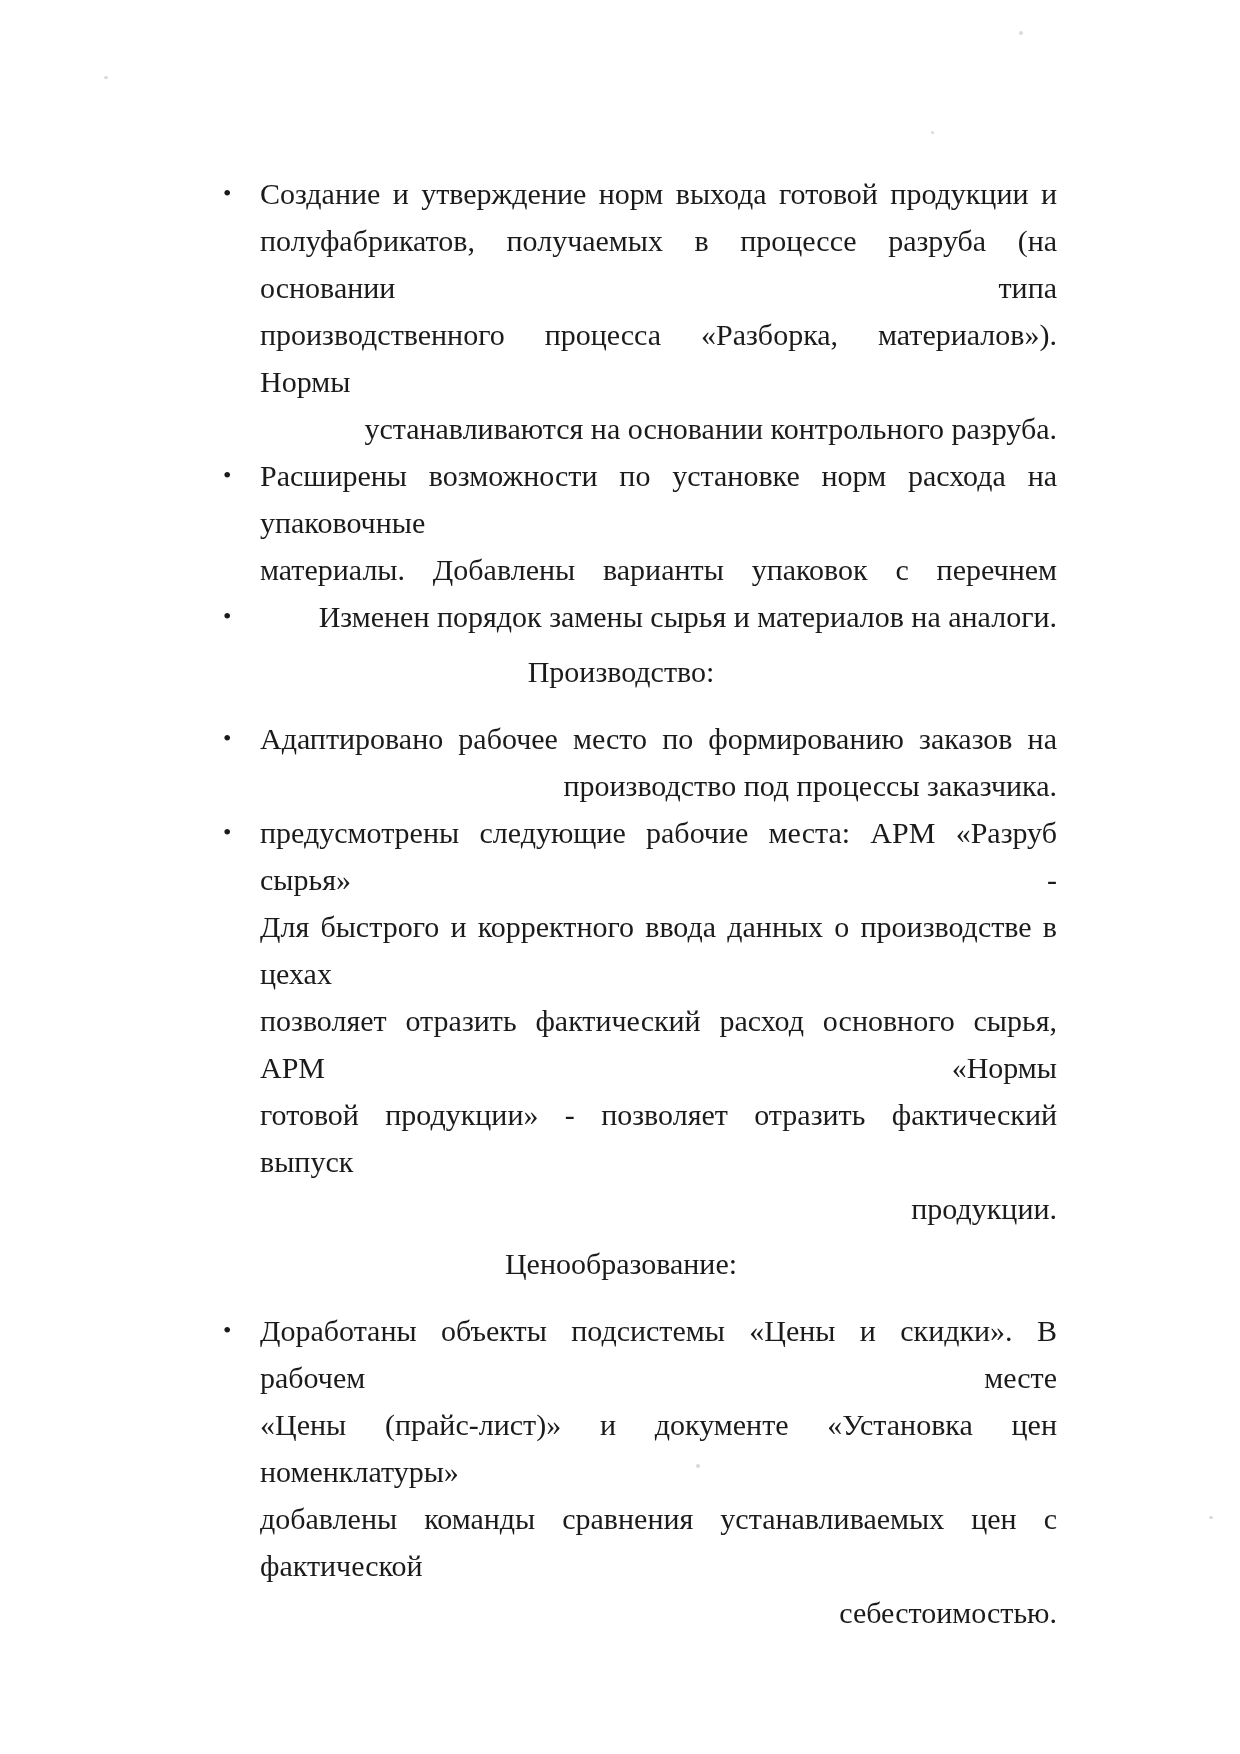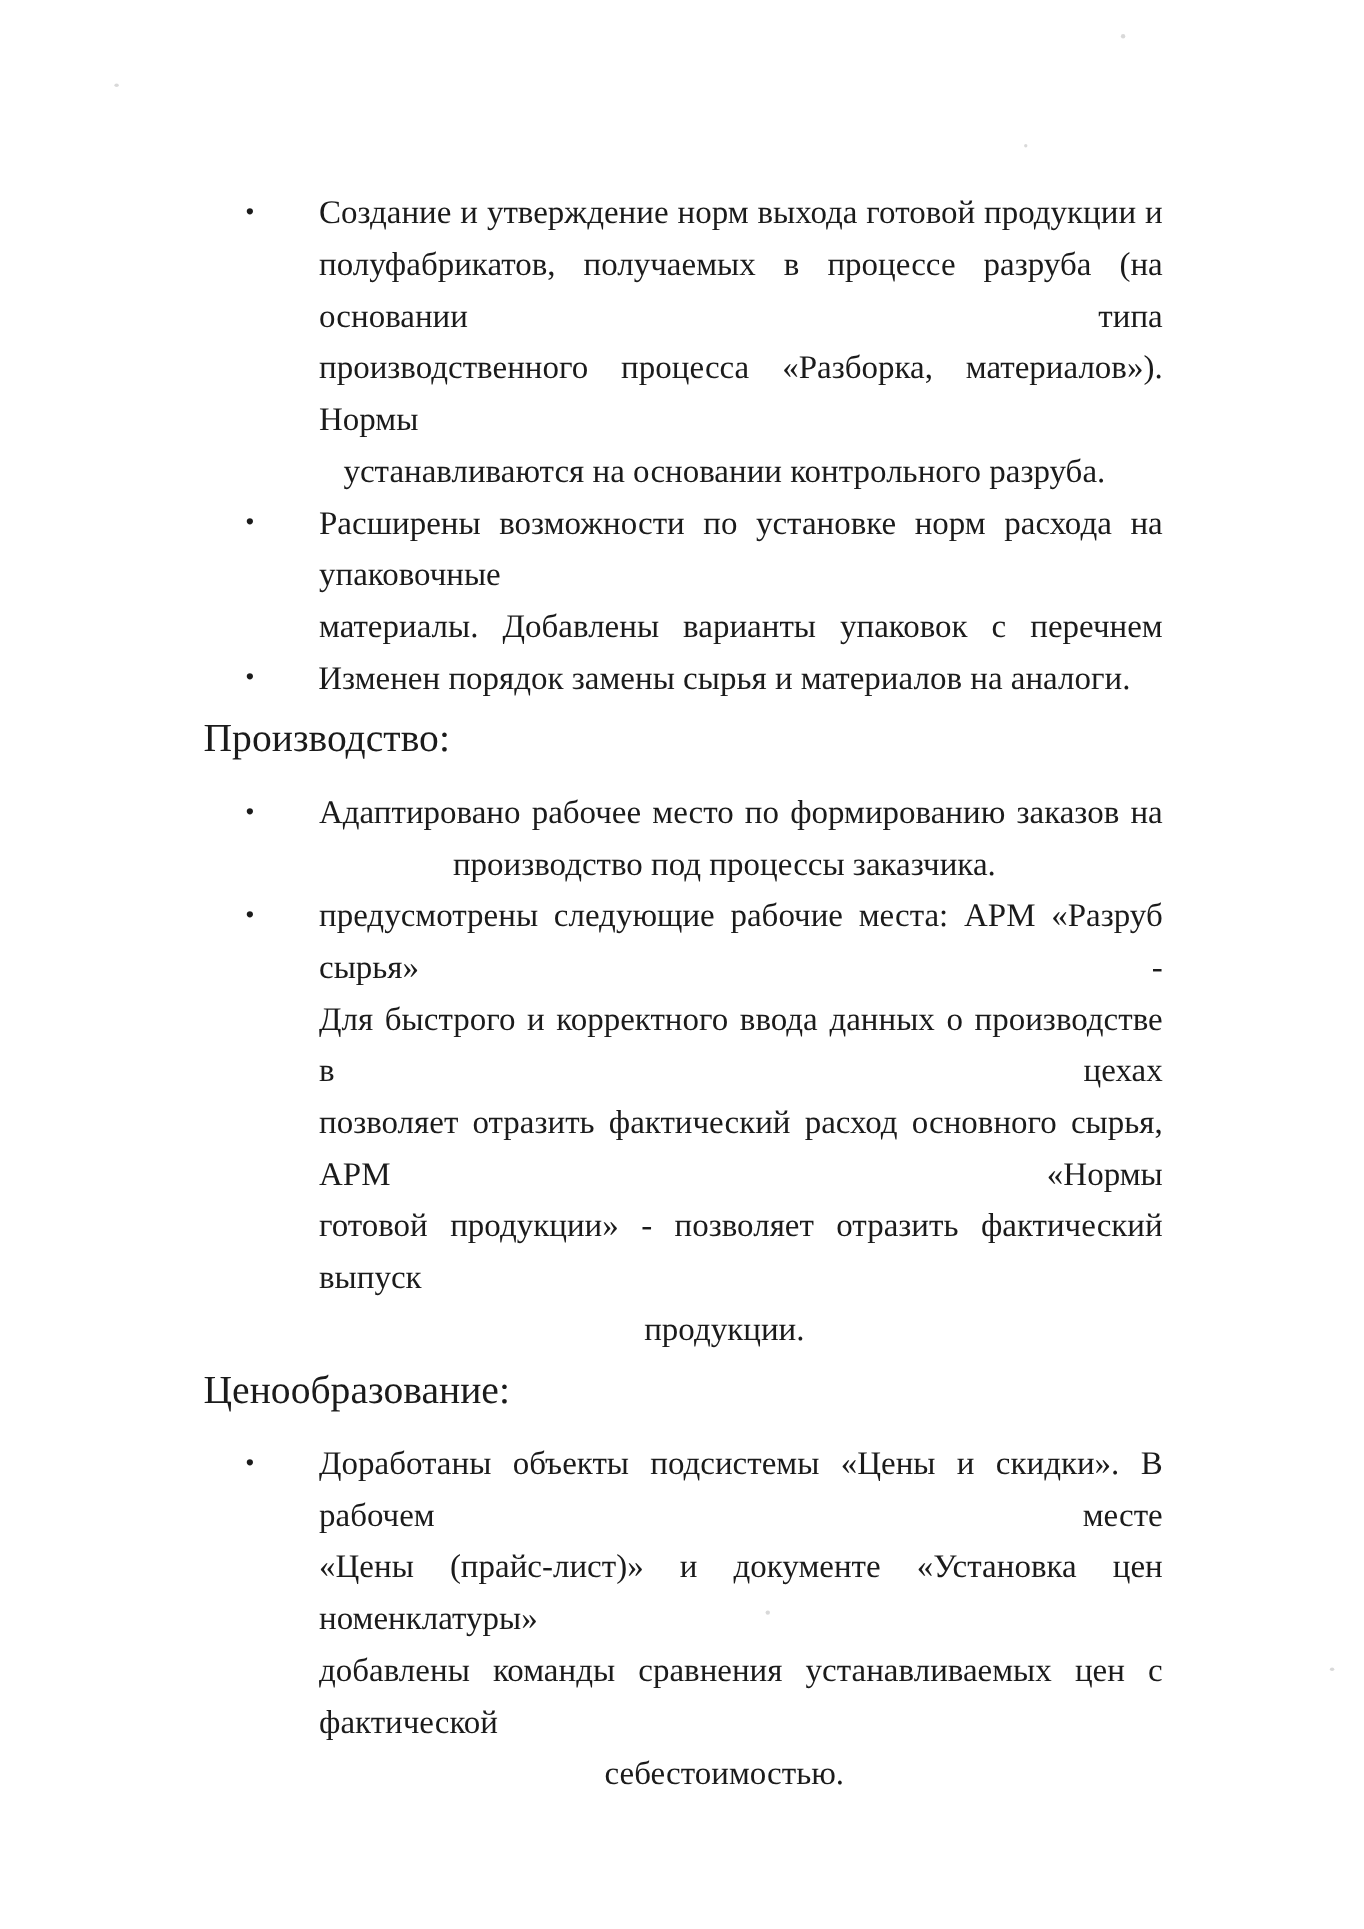--- a/index.html
+++ b/index.html
@@ -13,49 +13,48 @@
   }
   .page{
     position:absolute;inset:0;background:#ffffff;
   }
   .content{
     position:absolute;
     left:185px;top:170px;
     width:872px;
   }
   .heading{
-    font-size:36px;
+    font-size:30px;
     line-height:47px;
     margin-top:8px;
     margin-bottom:20px;
-    text-align:left;
+    text-align:center;
   }
   .bullet-item{
     display:flex;
     align-items:flex-start;
   }
   .marker{
     flex:0 0 75px;
     width:75px;
     box-sizing:border-box;
     padding-left:38px;
     font-size:24px;
     line-height:47px;
     user-select:none;
   }
   .lines{flex:1;min-width:0;}
   .line{
     font-size:30px;
     line-height:47px;
-    text-align:center;
+    text-align:right;
   }
   .line.just{
     text-align:justify;
     text-align-last:justify;
-    margin-left:30px;
   }
   
   .speck{
     position:absolute;border-radius:50%;
     background:#c9c9c9;opacity:.7;
   }
   .s1{left:1019px;top:31px;width:4px;height:4px;}
   .s2{left:104px;top:76px;width:4px;height:3px;}
   .s3{left:931px;top:131px;width:3px;height:3px;}
   .s4{left:696px;top:1464px;width:4px;height:4px;}

